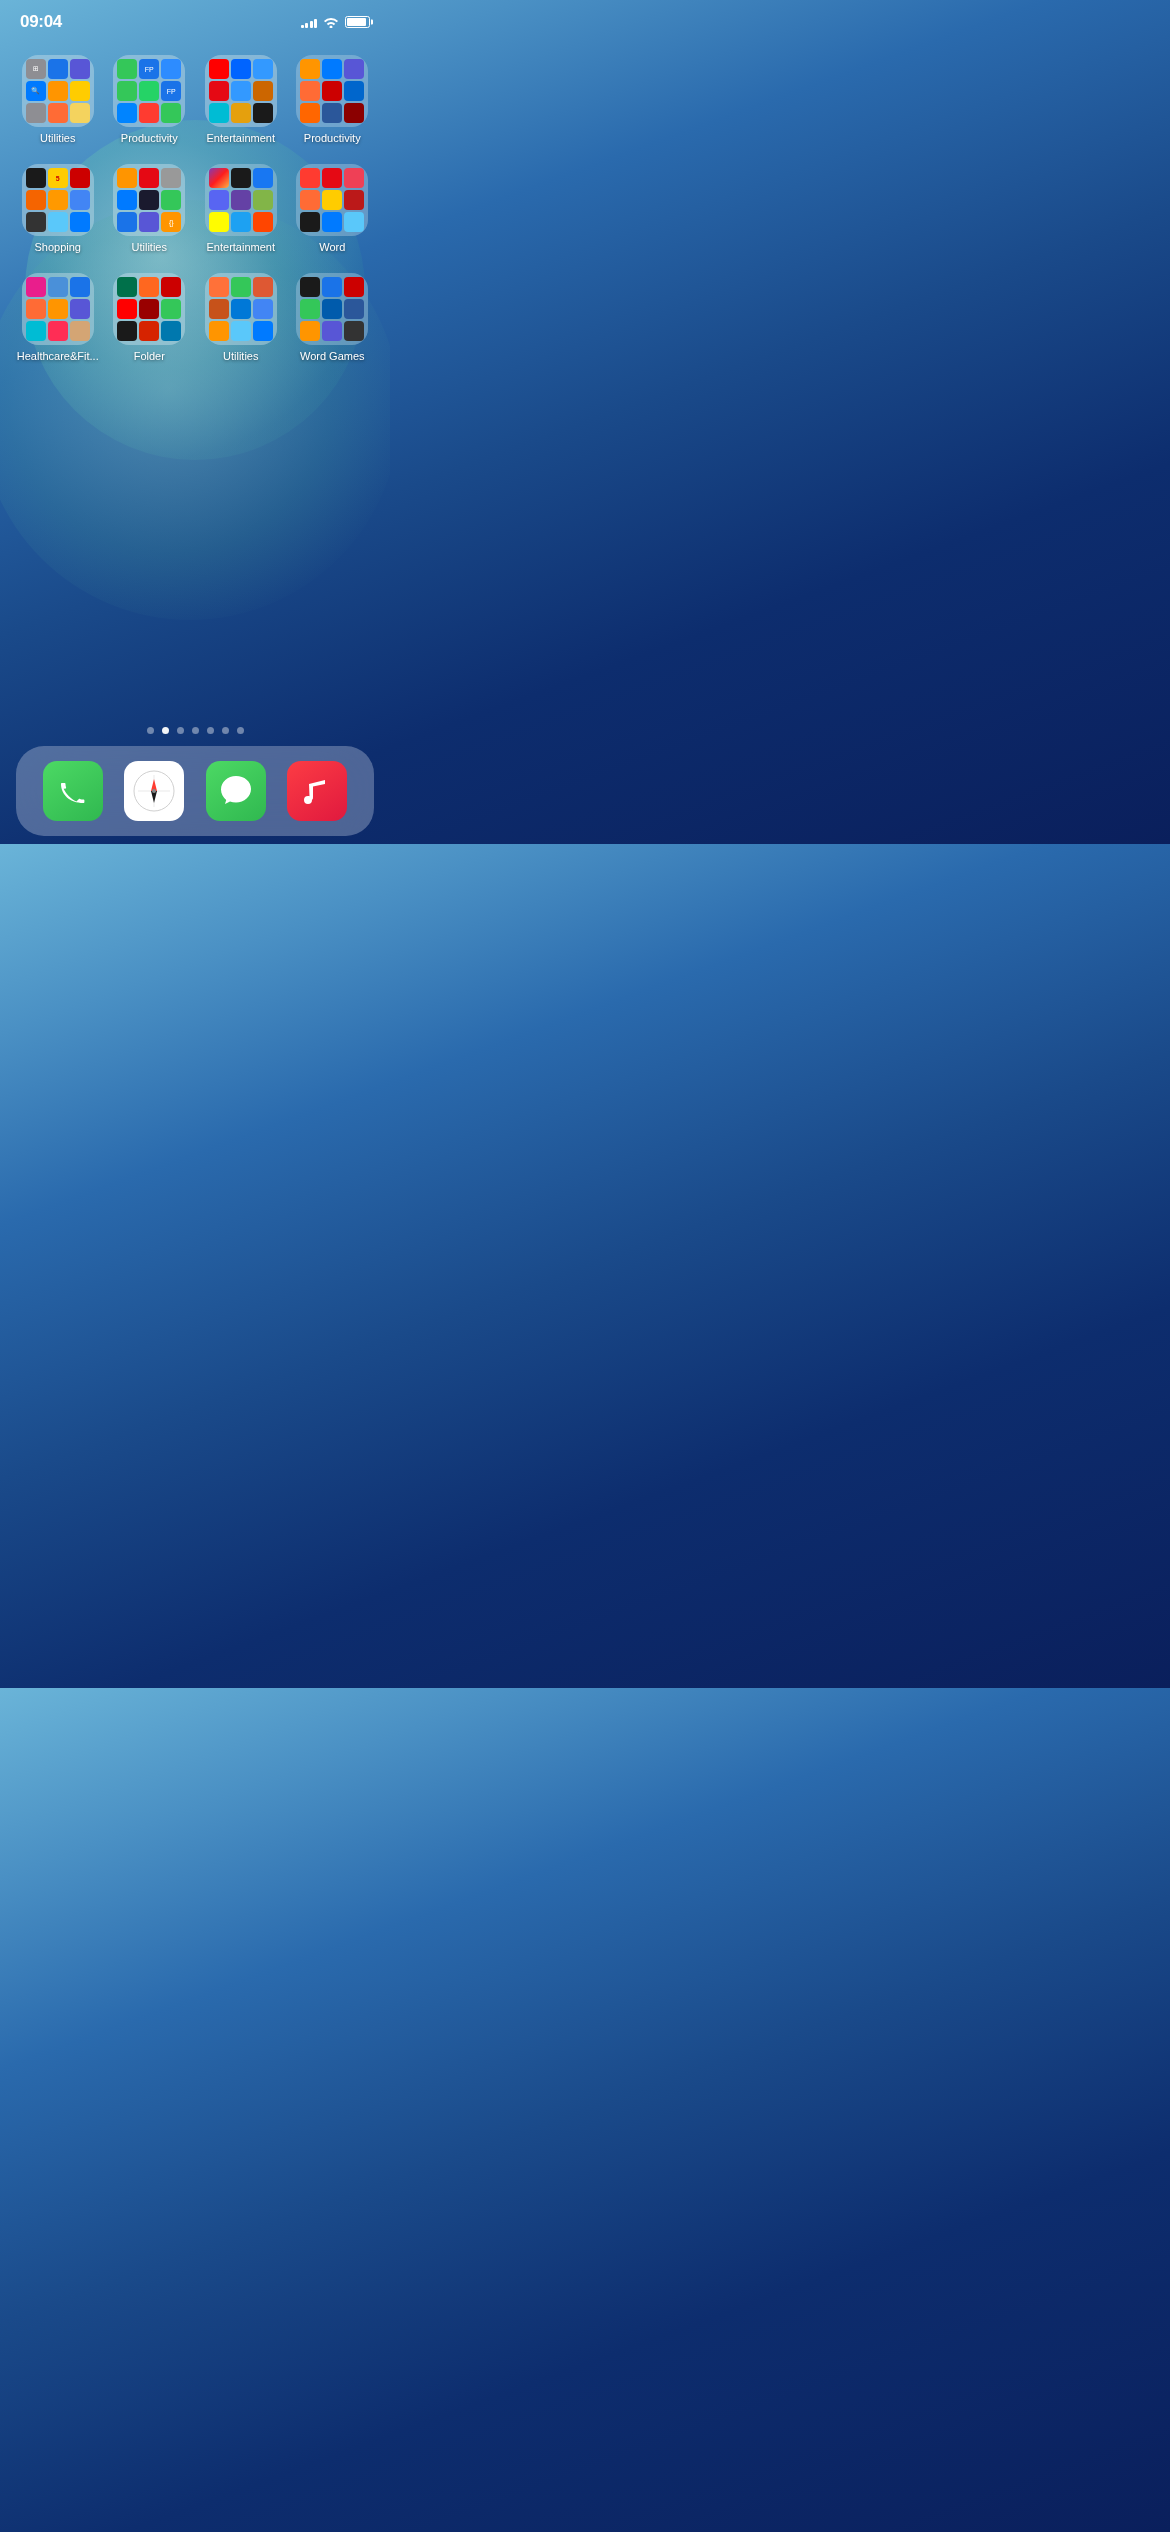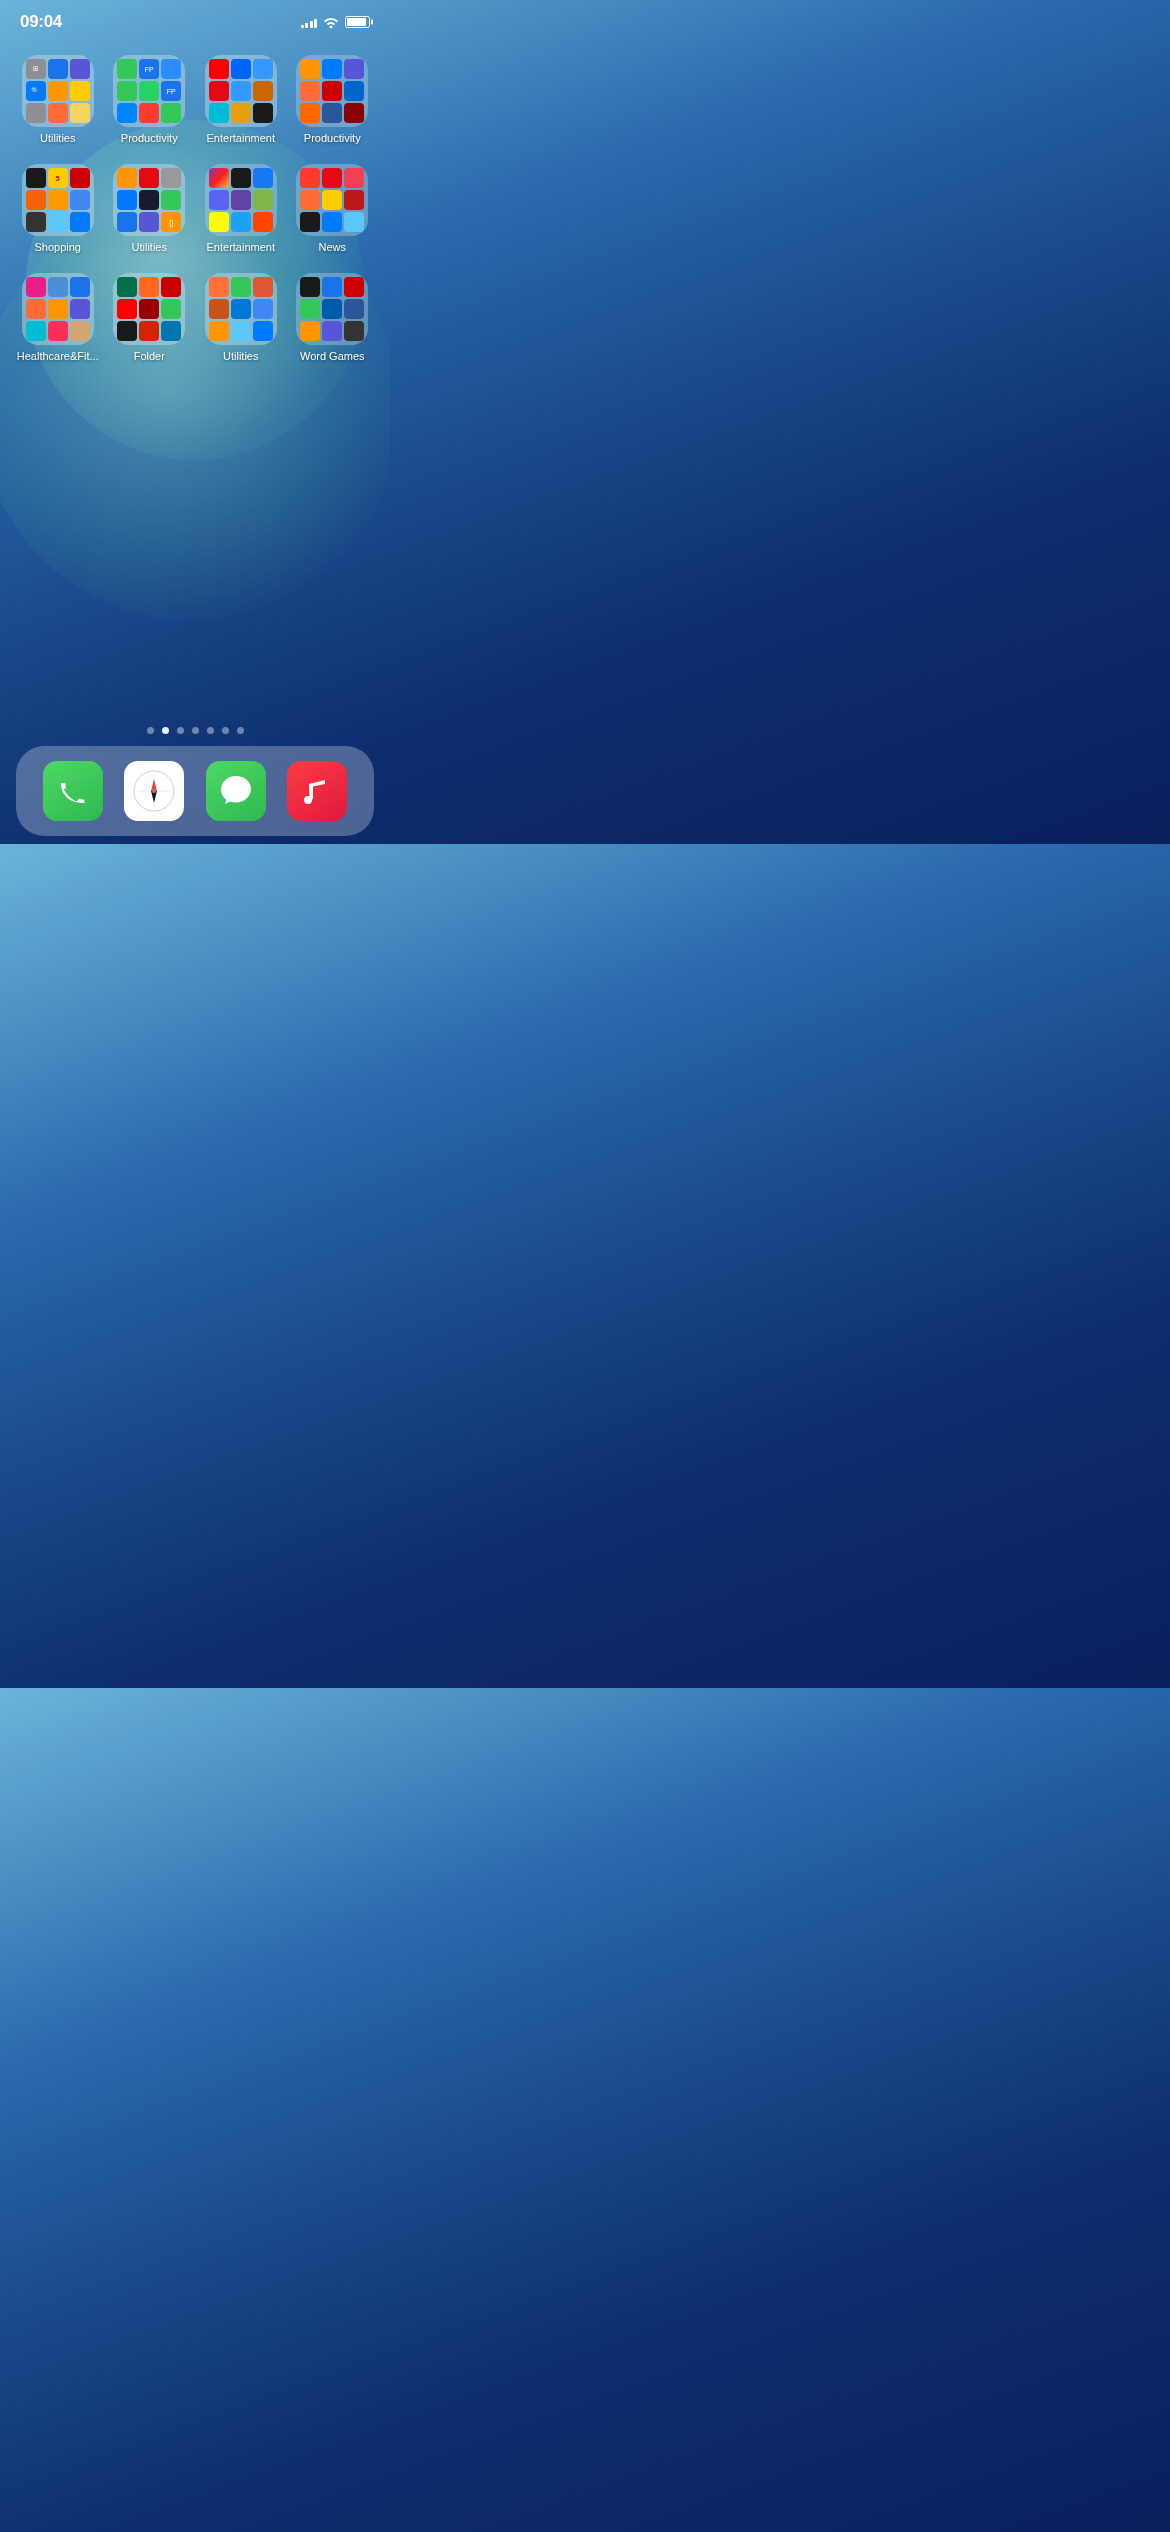--- a/index.html
+++ b/index.html
@@ -369,21 +369,21 @@
       <div class="mini-app" style="background:#ff3b30"></div>
       <div class="mini-app" style="background:#e50914"></div>
       <div class="mini-app" style="background:#ef4056"></div>
       <div class="mini-app" style="background:#ff6b35"></div>
       <div class="mini-app" style="background:#ffcc00"></div>
       <div class="mini-app" style="background:#bb1919"></div>
       <div class="mini-app" style="background:#1a1a1a"></div>
       <div class="mini-app" style="background:#007aff"></div>
       <div class="mini-app" style="background:#5ac8fa"></div>
     </div>
-    <span class="folder-label">News</span>
+    <span class="folder-label">Word</span>
   </div>
 
   <div class="folder-item">
     <div class="folder-grid light-bg">
       <div class="mini-app" style="background:#e91e8c"></div>
       <div class="mini-app" style="background:#4a90d9"></div>
       <div class="mini-app" style="background:#1a73e8"></div>
       <div class="mini-app" style="background:#ff6b35"></div>
       <div class="mini-app" style="background:#ff9500"></div>
       <div class="mini-app" style="background:#5856d6"></div>

